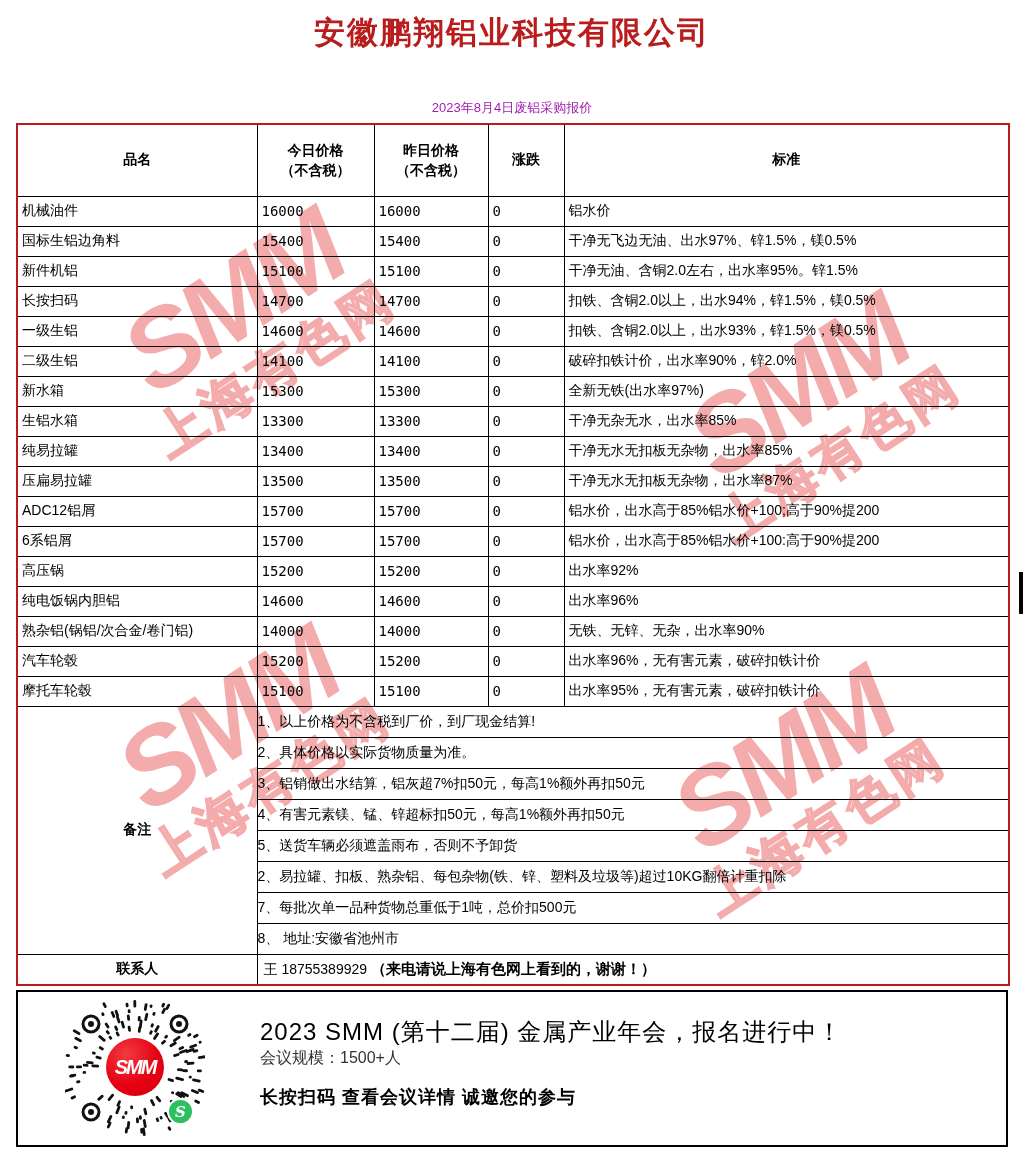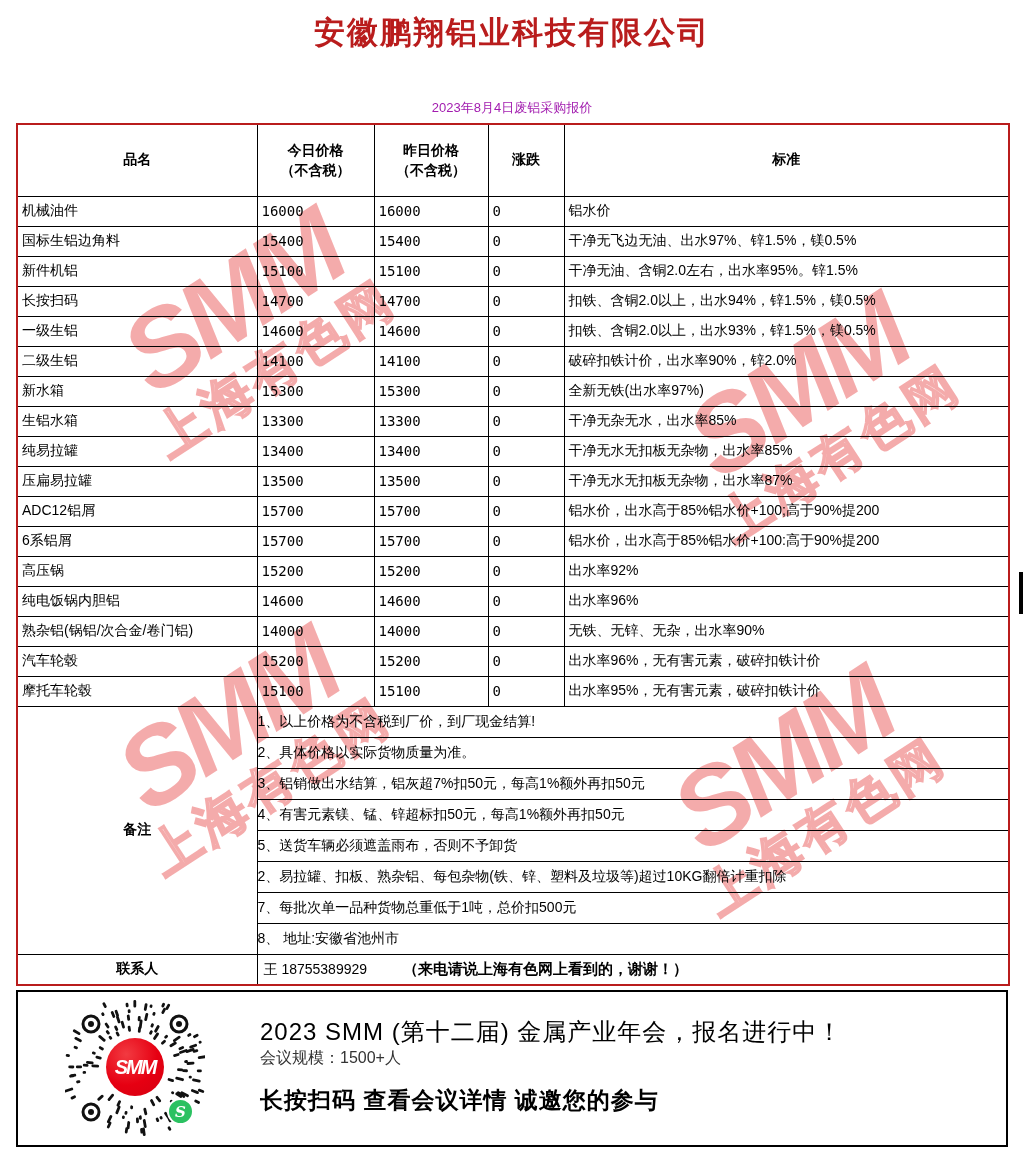--- a/index.html
+++ b/index.html
@@ -54,21 +54,21 @@
   td.c-name { font-size:14px; }
   td.c-num  { font-size:15px; font-family:"DejaVu Sans Mono", monospace; }
   td.c-std  { font-size:13px; }
 
   
   td.remarks-label, td.contact-label {
     font-weight:bold; text-align:center; font-size:14px;
   }
   td.c-remark { height:31px; padding:0 0; font-size:13.5px;margin-left:24px; }
   td.c-contact { height:31px; padding:0 6px; font-size:14px; }
-  td.c-contact b { font-size:15px;margin-left:32px; }
+  td.c-contact b { font-size:15px; }
 
   
   .banner {
     position:absolute; left:16px; top:990px; width:992px; height:157px; z-index:1;
     border:2px solid #000; background:#fff;
   }
   .qr-wrap { position:absolute; left:47px; top:6px; width:140px; height:140px; }
   .qr-wrap svg { position:absolute; left:0; top:0; }
   .qr-center {
     position:absolute; left:41px; top:40px; width:58px; height:58px; border-radius:50%;
@@ -81,21 +81,21 @@
   .qr-green {
     position:absolute; left:102px; top:100px; width:27px; height:27px; border-radius:50%;
     background:#2bc161; border:2px solid #fff;
     display:flex; align-items:center; justify-content:center;
     color:#fff; font-weight:bold; font-style:italic; font-size:15px;
     font-family:"DejaVu Serif", serif;
   }
   .banner-text { position:absolute; left:242px; top:24px; width:730px; }
   .banner-title { font-size:24px; font-weight:normal; letter-spacing:1px; }
   .banner-scale { font-size:16px; color:#333; }
-  .banner-cta   { margin-top:16px; font-size:23px; font-weight:bold; letter-spacing:1px; }
+  .banner-cta   { margin-top:16px; font-size:18px; font-weight:bold; letter-spacing:1px; }
 
   
   .scroll-thumb {
     position:absolute; right:1px; top:572px; width:4px; height:42px;
     background:#000; z-index:3;
   }
 </style>
 </head>
 <body>
 

